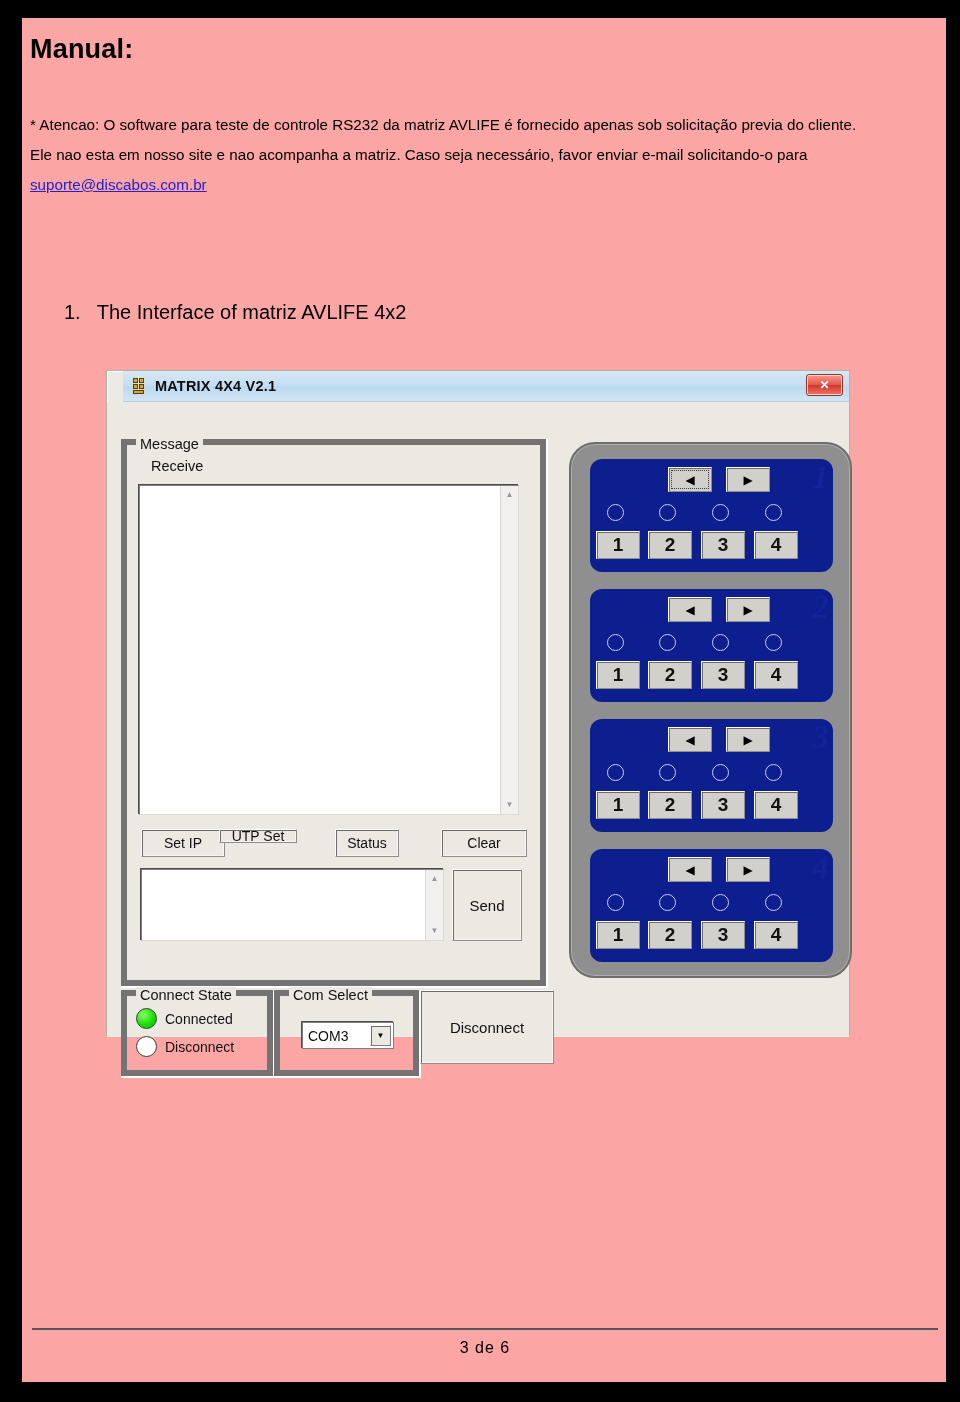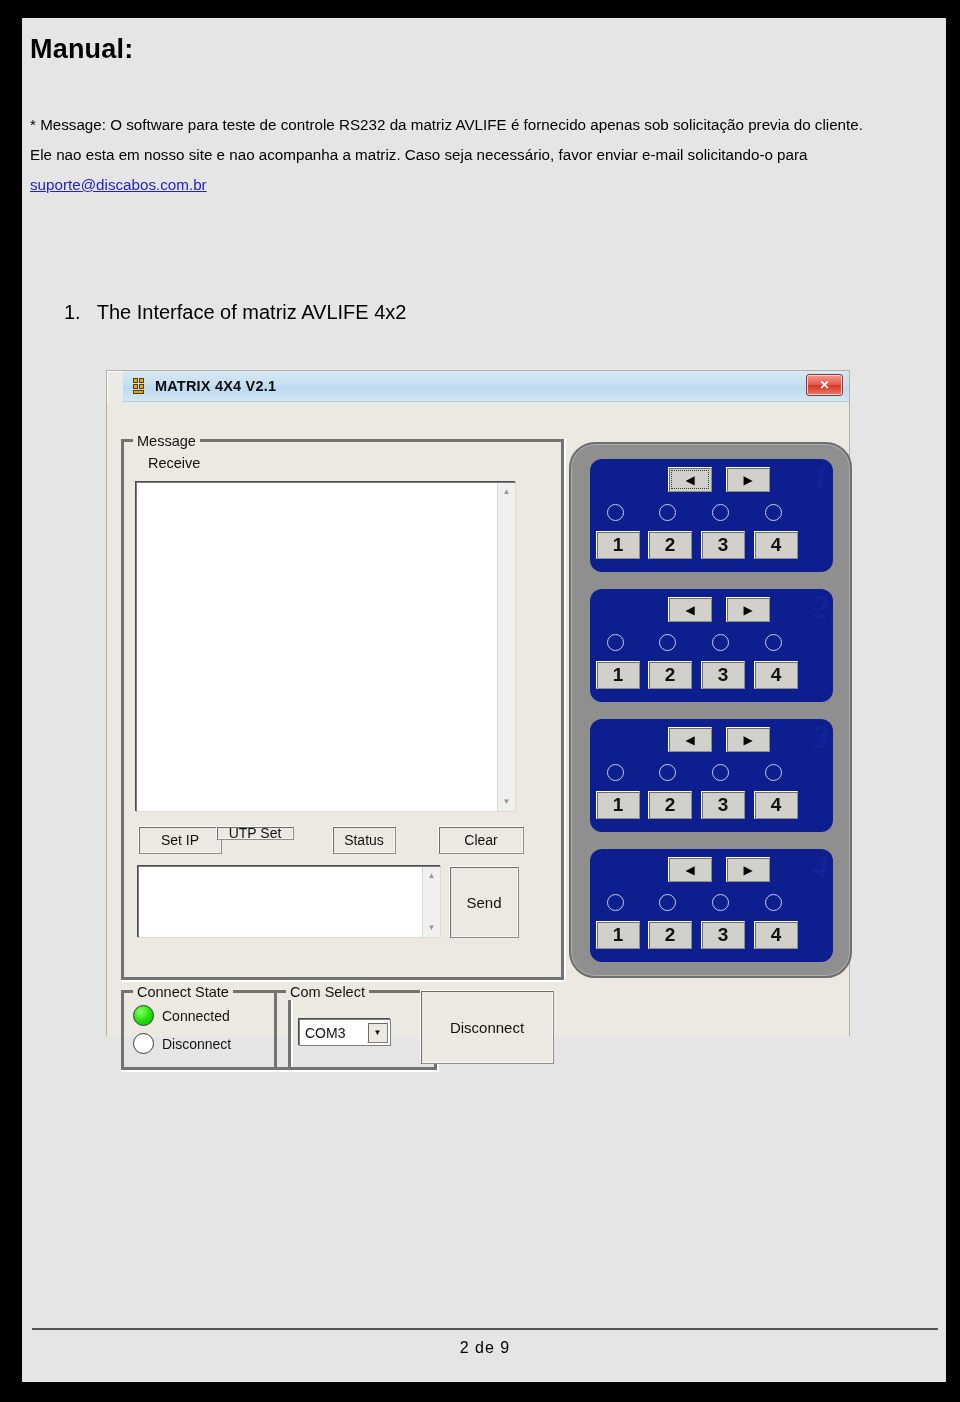--- a/index.html
+++ b/index.html
@@ -24,21 +24,21 @@
     border-top: 18px solid #000000;
     border-left: 22px solid #000000;
     border-right: 14px solid #000000;
     border-bottom: 20px solid #000000;
     background: #ffffff;
   }
   #sheet {
     position: relative;
     width: 100%;
     height: 100%;
-    background: #e5e5e5;
+    background: #fca5a5;
   }
 
   
   .doc-title {
     position: absolute;
     left: 8px;
     top: 16px;
     font-size: 27px;
     font-weight: bold;
     color: #000000;
@@ -142,23 +142,22 @@
 
   .client {
     position: relative;
     height: 635px;
     background: #ece9e2;
   }
 
   
   .groupbox {
     position: absolute;
-    border: 3px solid #737373;
+    border: 6px solid #737373;
     box-shadow: 1px 1px 0 #ffffff, 1px 1px 0 1px #ffffff;
-    padding-left: 24px;
   }
   .gb-legend {
     position: absolute;
     top: -9px;
     left: 9px;
     background: #ece9e2;
     padding: 0 4px;
     font-size: 14.5px;
     color: #111111;
   }
@@ -378,21 +377,21 @@
 </style>
 </head>
 <body>
 
 <div id="page">
   <div id="sheet">
 
     <div class="doc-title">Manual:</div>
 
     <div class="body-text">
-      <div class="line">* Message: O software para teste de controle RS232 da matriz AVLIFE é fornecido apenas sob solicitação previa do cliente.</div>
+      <div class="line">* Atencao: O software para teste de controle RS232 da matriz AVLIFE é fornecido apenas sob solicitação previa do cliente.</div>
       <div class="line">Ele nao esta em nosso site e nao acompanha a matriz. Caso seja necessário, favor enviar e-mail solicitando-o para</div>
       <div class="line"><a class="mail-link" href="#">suporte@discabos.com.br</a></div>
     </div>
 
     <div class="section-heading">
       <span class="num">1.</span><span>The Interface of matriz AVLIFE 4x2</span>
     </div>
 
     <div id="appwin">
 
@@ -528,17 +527,17 @@
             <span class="numbtn" style="left:111px;">3</span>
             <span class="numbtn" style="left:164px;">4</span>
           </div>
 
         </div>
 
       </div>
     </div>
 
     <div class="footer">
-      <span class="pg">2 de  9</span>
+      <span class="pg">3 de  6</span>
     </div>
 
   </div>
 </div>
 
 </body></html>

